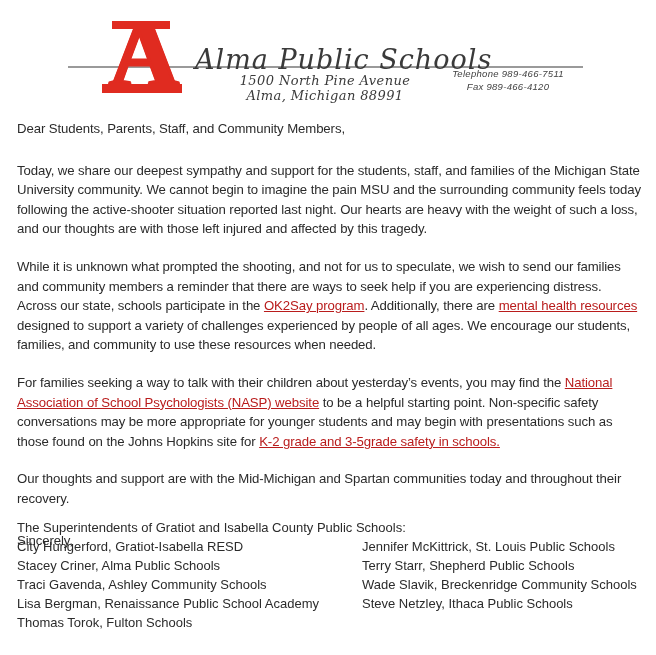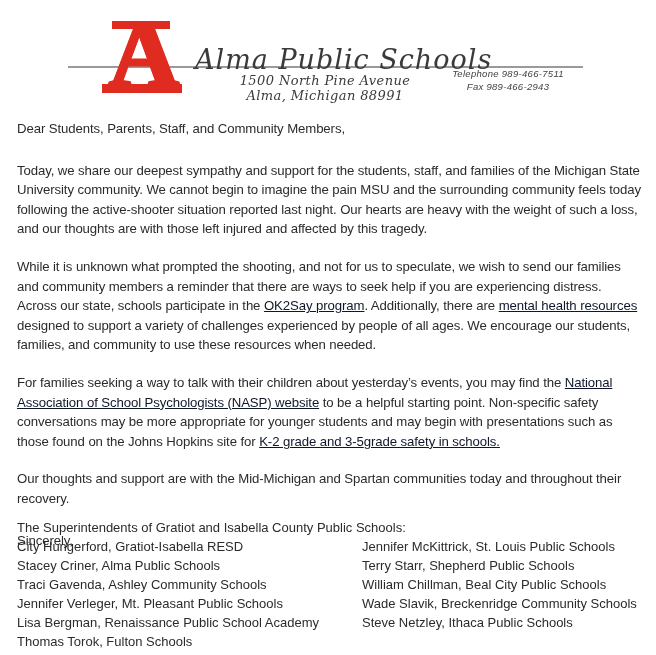--- a/index.html
+++ b/index.html
@@ -110,21 +110,21 @@
   .para {
     font-size: 13.2px;
     line-height: 19.6px;
     margin: 0 0 18px 0;
     color: #2b2b2b;
     letter-spacing: -0.1px;
   }
   .salutation { margin-bottom: 22px; margin-top: 7px; }
   .closing { margin-top: 22px; margin-bottom: 18px; }
   a.doclink {
-    color: #0f172a;
+    color: #b91c1c;
     text-decoration: underline;
     text-align: center;
   }
 
   
   .signers {
     position: absolute;
     left: 17px;
     top: 518px;
     width: 624px;
@@ -155,21 +155,21 @@
   <div class="lh-logo">A</div>
   <div class="lh-logo-bar top"></div>
   <div class="lh-logo-bar bottom"></div>
   <div class="lh-text">
     <div class="lh-name">Alma Public Schools</div>
     <div class="lh-addr1">1500 North Pine Avenue</div>
     <div class="lh-addr2">Alma, Michigan 88991</div>
   </div>
   <div class="lh-contact">
     <div>Telephone 989-466-7511</div>
-    <div>Fax 989-466-2943</div>
+    <div>Fax 989-466-4120</div>
   </div>
 </div>
 
 <div class="letter-body">
 
   <p class="para salutation">Dear Students, Parents, Staff, and Community Members,</p>
 
   <p class="para">Today, we share our deepest sympathy and support for the students, staff, and families of the Michigan State University community. We cannot begin to imagine the pain MSU and the surrounding community feels today following the active-shooter situation reported last night. Our hearts are heavy with the weight of such a loss, and our thoughts are with those left injured and affected by this tragedy.</p>
 
   <p class="para"><span>While it is unknown what prompted the shooting, and not for us to speculate, we wish to send our families and community members a reminder that there are ways to seek help if you are experiencing distress. Across our state, schools participate in the</span> <a class="doclink" href="#">OK2Say program</a><span>. Additionally, there are</span> <a class="doclink" href="#">mental health resources</a> <span>designed to support a variety of challenges experienced by people of all ages. We encourage our students, families, and community to use these resources when needed.</span></p>
@@ -181,26 +181,24 @@
   <p class="para closing">Sincerely,</p>
 </div>
 
 <div class="signers">
   <div class="signers-heading">The Superintendents of Gratiot and Isabella County Public Schools:</div>
   <div class="signers-cols">
     <div class="col col-left">
       <div class="signer">City Hungerford, Gratiot-Isabella RESD</div>
       <div class="signer">Stacey Criner, Alma Public Schools</div>
       <div class="signer">Traci Gavenda, Ashley Community Schools</div>
-      <div class="signer">Jennifer Verleger, Mt. Pleasant Public Schools</div>
       <div class="signer">Lisa Bergman, Renaissance Public School Academy</div>
       <div class="signer">Thomas Torok, Fulton Schools</div>
     </div>
     <div class="col col-right">
       <div class="signer">Jennifer McKittrick, St. Louis Public Schools</div>
       <div class="signer">Terry Starr, Shepherd Public Schools</div>
-      <div class="signer">William Chillman, Beal City Public Schools</div>
       <div class="signer">Wade Slavik, Breckenridge Community Schools</div>
       <div class="signer">Steve Netzley, Ithaca Public Schools</div>
     </div>
     <div class="spacer-row"></div>
   </div>
 </div>
 
 </body></html>

